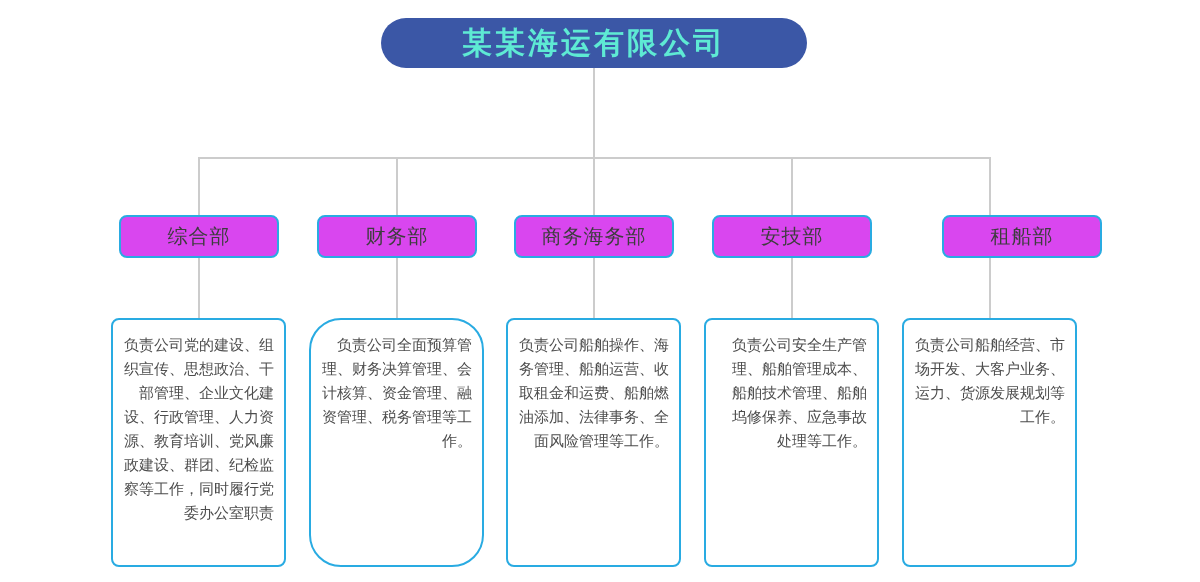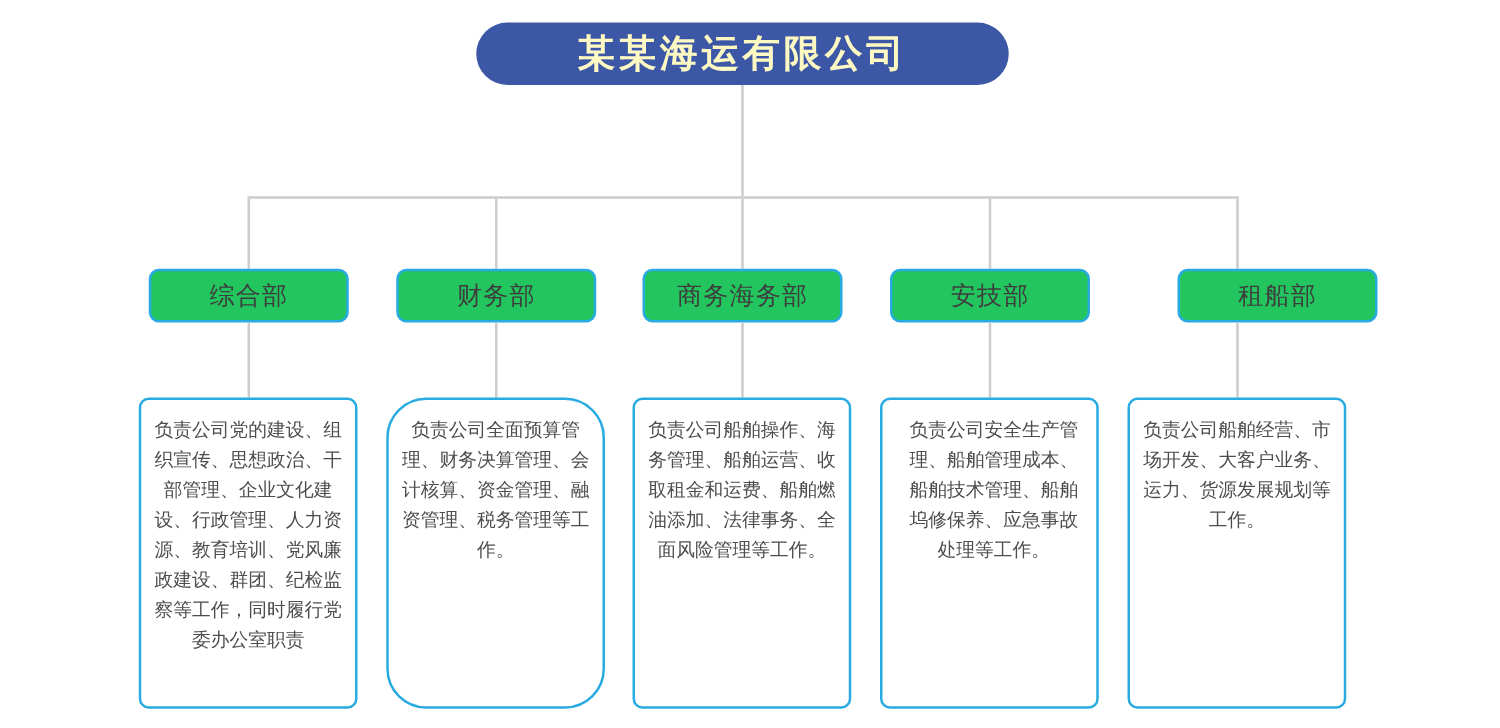--- a/index.html
+++ b/index.html
@@ -11,40 +11,40 @@
   }
   html,body{margin:0;padding:0;background:#fff;}
   body{font-family:"Liberation Sans","DejaVu Sans",sans-serif;}
   .canvas{
     position:relative;width:1200px;height:582px;background:#fff;overflow:hidden;
   }
   .title-pill{
     position:absolute;left:381px;top:18px;width:426px;height:50px;
     background:var(--header-bg);border-radius:25px;
     display:flex;align-items:center;justify-content:center;
-    color:#fef9c3;font-size:30px;font-weight:800;letter-spacing:3px;
+    color:#5eead4;font-size:30px;font-weight:800;letter-spacing:3px;
   }
   .line{position:absolute;background:var(--connector);}
   .stem{left:593px;top:68px;width:2px;height:89px;}
   .hline{left:198px;top:157px;width:793px;height:2px;}
   .drop-top{top:159px;height:56px;width:2px;}
   .drop-mid{top:258px;height:60px;width:2px;}
   .d1{left:198px;} .d2{left:396px;} .d3{left:593px;} .d4{left:791px;} .d5{left:989px;}
   .dept-box{
     position:absolute;top:215px;width:160px;height:43px;box-sizing:border-box;
-    background:#22c55e;border:2px solid var(--box-border);border-radius:8px;
+    background:#d946ef;border:2px solid var(--box-border);border-radius:8px;
     display:flex;align-items:center;justify-content:center;
     font-size:20px;color:var(--dept-text);letter-spacing:1px;
   }
   .b1{left:119px;} .b2{left:317px;} .b3{left:514px;} .b4{left:712px;} .b5{left:942px;}
   .desc-box{
     position:absolute;top:318px;width:175px;height:249px;box-sizing:border-box;
     background:#fff;border:2px solid var(--box-border);border-radius:8px;
     padding:13px 10px;font-size:15px;line-height:24px;color:var(--desc-text);
-    text-align:center;overflow:hidden;
+    text-align:right;overflow:hidden;
   }
   .c1{left:111px;} .c2{left:309px;border-radius:32px;} .c3{left:506px;} .c4{left:704px;padding-left:17px;} .c5{left:902px;}
 </style>
 </head>
 <body>
 
 <div class="canvas">
 
   <div class="title-pill">某某海运有限公司</div>
 

